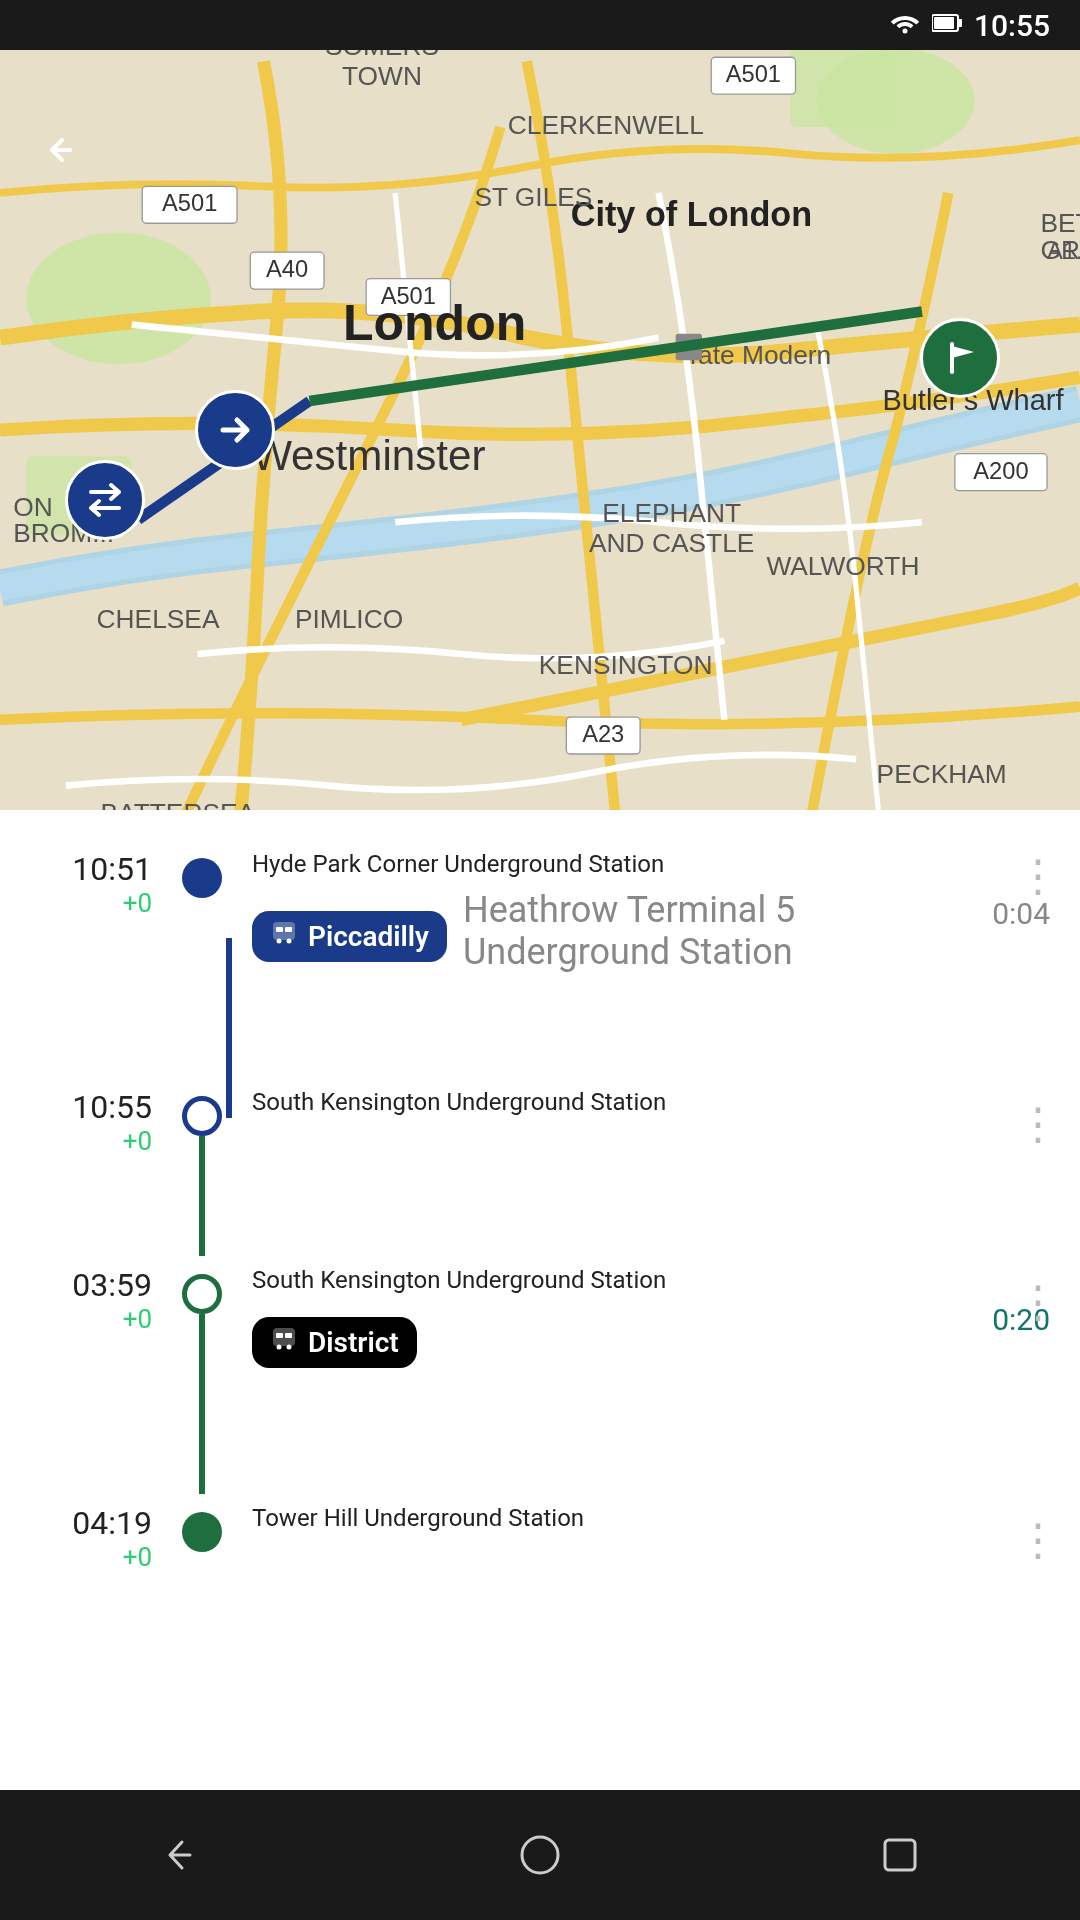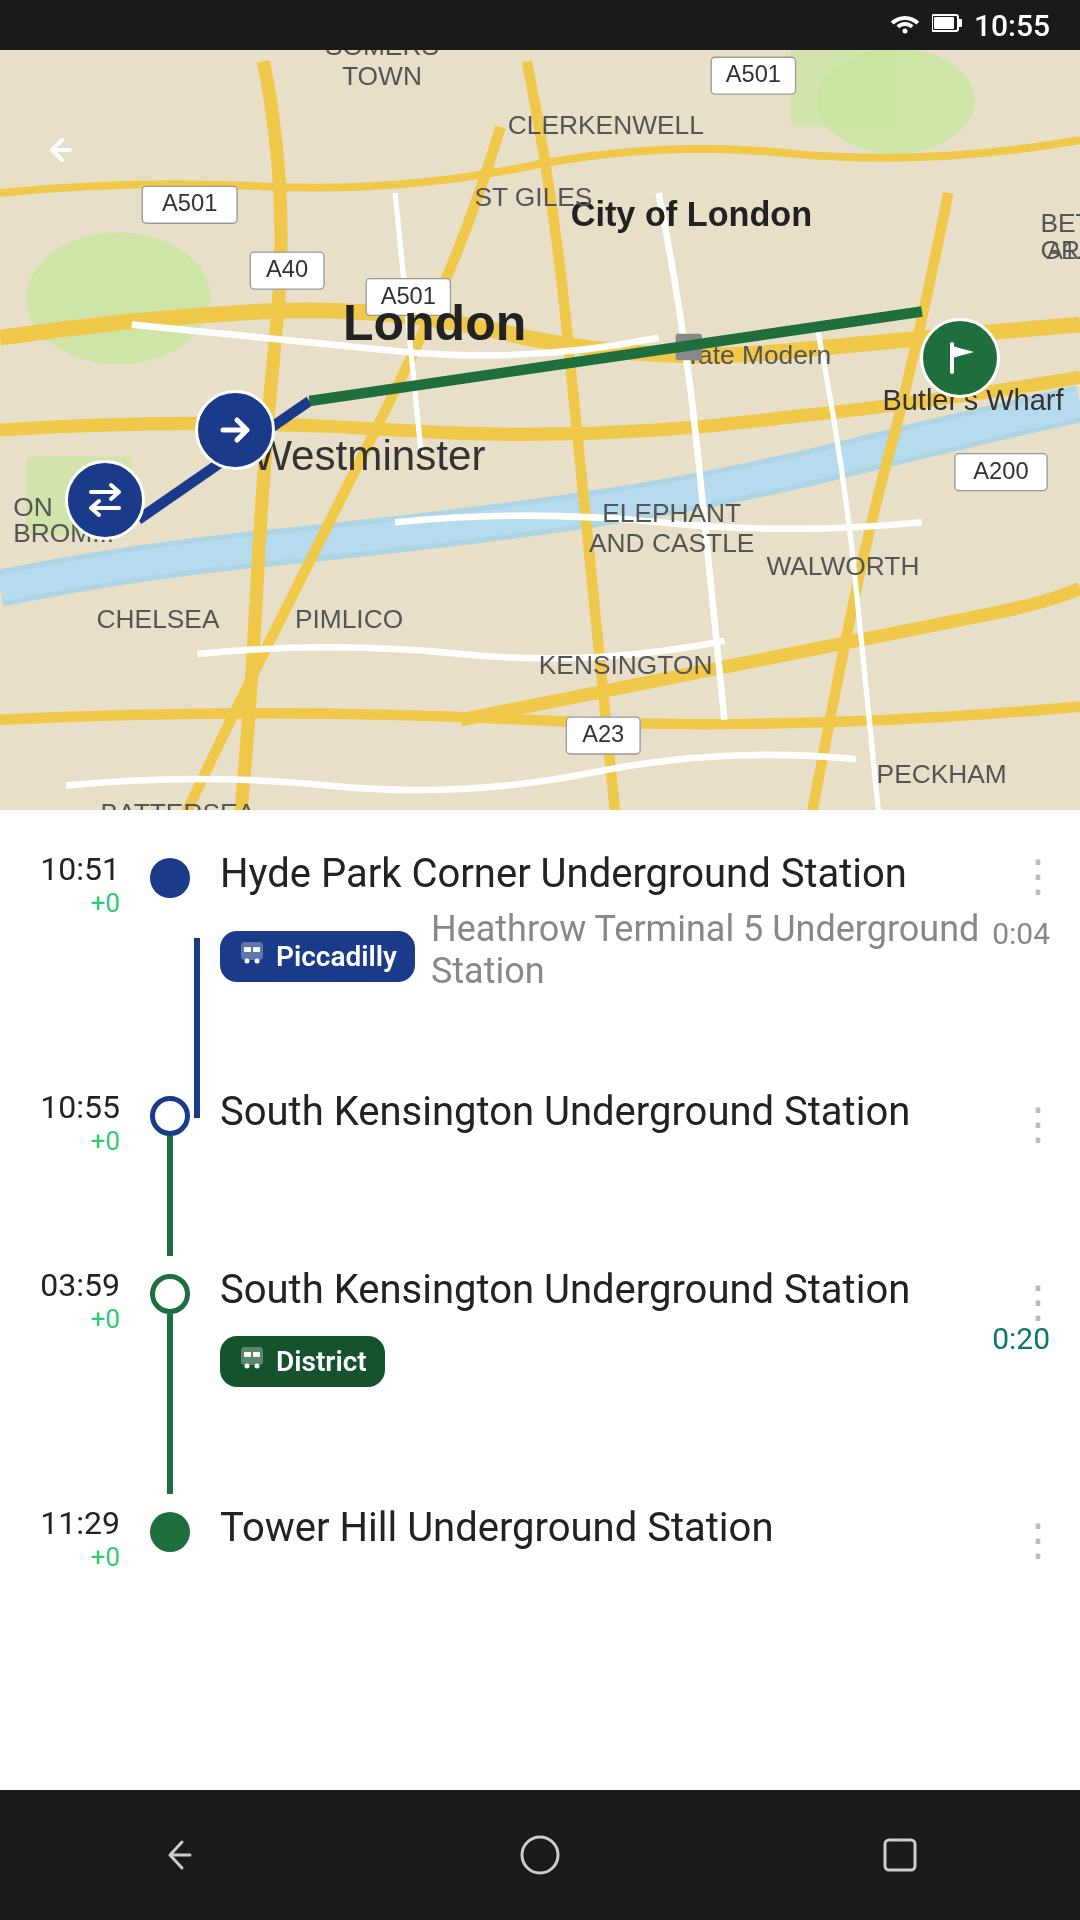--- a/index.html
+++ b/index.html
@@ -137,20 +137,21 @@
       background: white;
       overflow-y: auto;
       padding: 20px 0;
     }
 
     .itinerary-item {
       display: flex;
       align-items: flex-start;
       padding: 20px 30px;
       position: relative;
+      margin-left: 32px;
     }
 
     .time-col {
       width: 110px;
       flex-shrink: 0;
       text-align: right;
       padding-right: 20px;
     }
     .time-main {
       font-size: 32px;
@@ -203,42 +204,42 @@
     }
     .line-blue {
       background: #1a3a8a;
     }
 
     .content-col {
       flex: 1;
       padding-left: 20px;
     }
     .station-name {
-      font-size: 40px;
+      font-size: 24px;
       color: #222;
       font-weight: 400;
       line-height: 1.2;
     }
 
     .transport-tag {
       display: inline-flex;
       align-items: center;
       gap: 10px;
       border-radius: 17px;
       padding: 8px 18px;
       margin-top: 12px;
       color: white;
       font-size: 28px;
       font-weight: 600;
     }
     .transport-tag.piccadilly {
       background: #1a3a8a;
     }
     .transport-tag.district {
-      background: #14532d;
+      background: #000000;
     }
 
     .transport-dest {
       display: inline;
       font-size: 36px;
       color: #888;
       margin-left: 16px;
     }
 
     .transport-duration {
@@ -494,21 +495,21 @@
           <span>District</span>
         </div>
         <span class="transport-duration" style="position: static; margin-left: auto; font-size: 30px; color: #0f766e;">0:20</span>
       </div>
     </div>
     <div class="more-icon" style="position: absolute; right: 20px; top: 20px; color: #bbb; font-size: 44px; cursor: pointer;">⋮</div>
   </div>
 
   <div class="itinerary-item" style="padding-top: 10px; align-items: flex-start;">
     <div class="time-col">
-      <div class="time-main">11:29</div>
+      <div class="time-main">04:19</div>
       <div class="time-offset">+0</div>
     </div>
     <div class="dot-col" style="padding-top: 8px;">
       <div class="dot dot-green-filled"></div>
     </div>
     <div class="content-col">
       <div class="station-name">Tower Hill Underground Station</div>
     </div>
     <div class="more-icon" style="position: absolute; right: 20px; top: 20px; color: #bbb; font-size: 44px; cursor: pointer;">⋮</div>
   </div>

